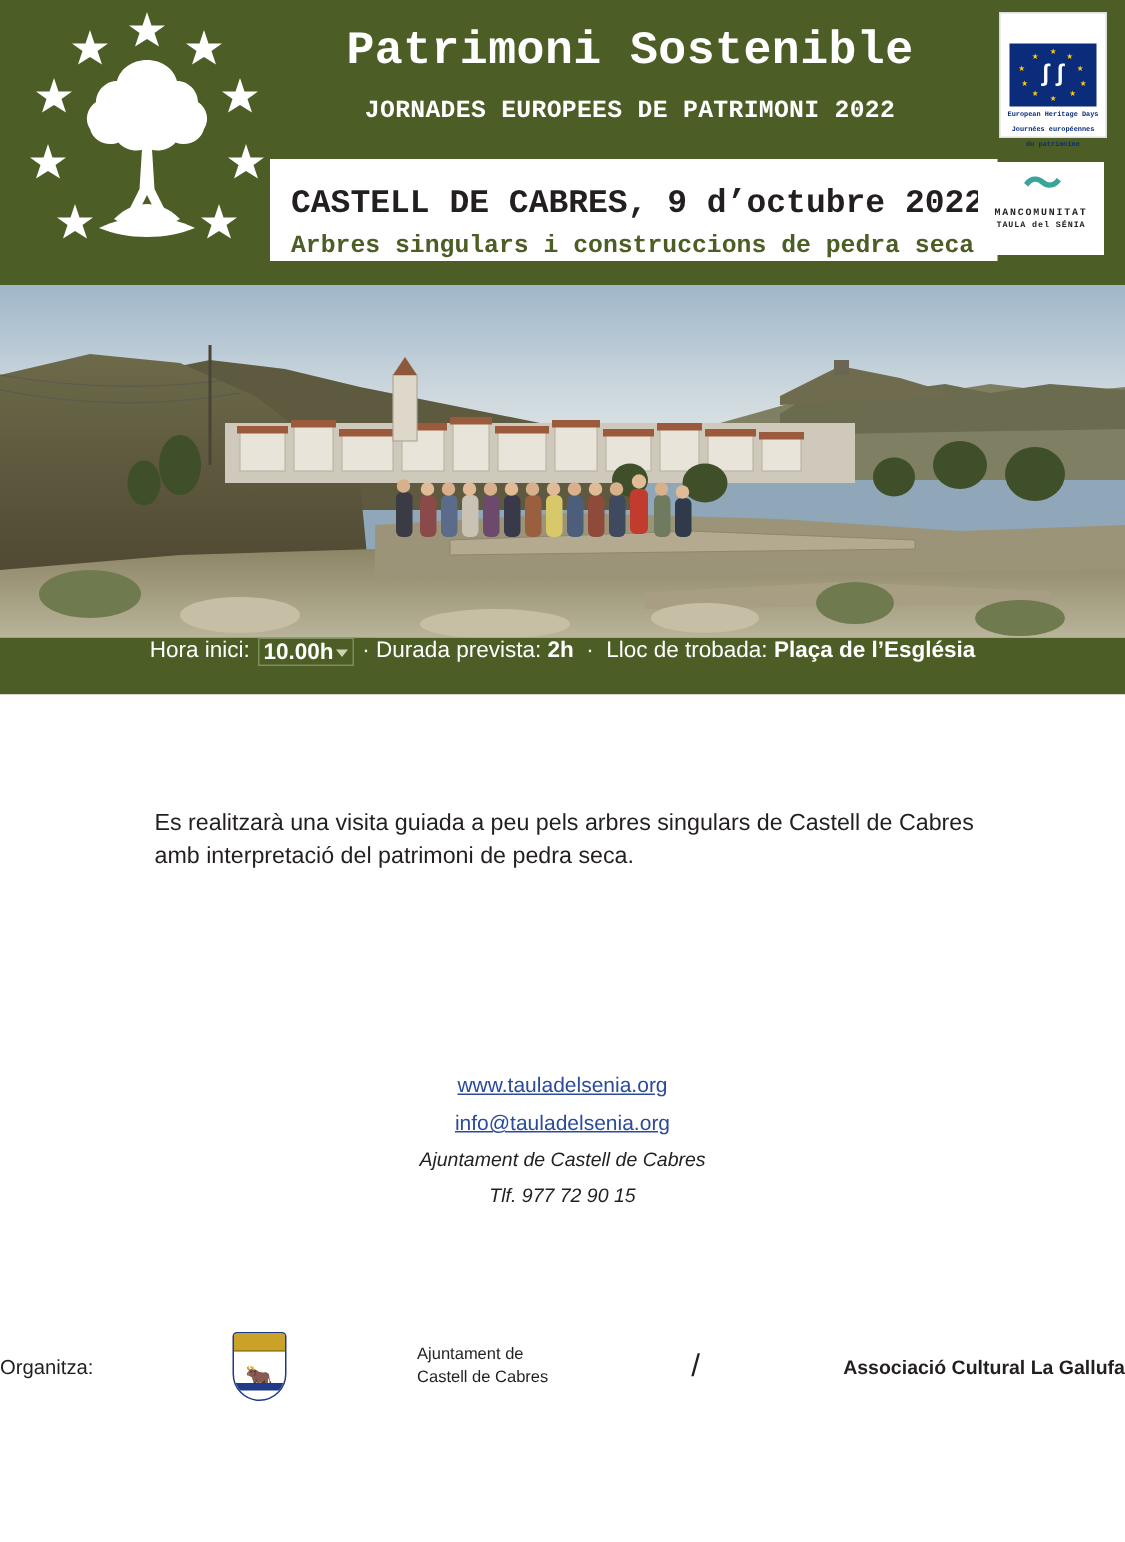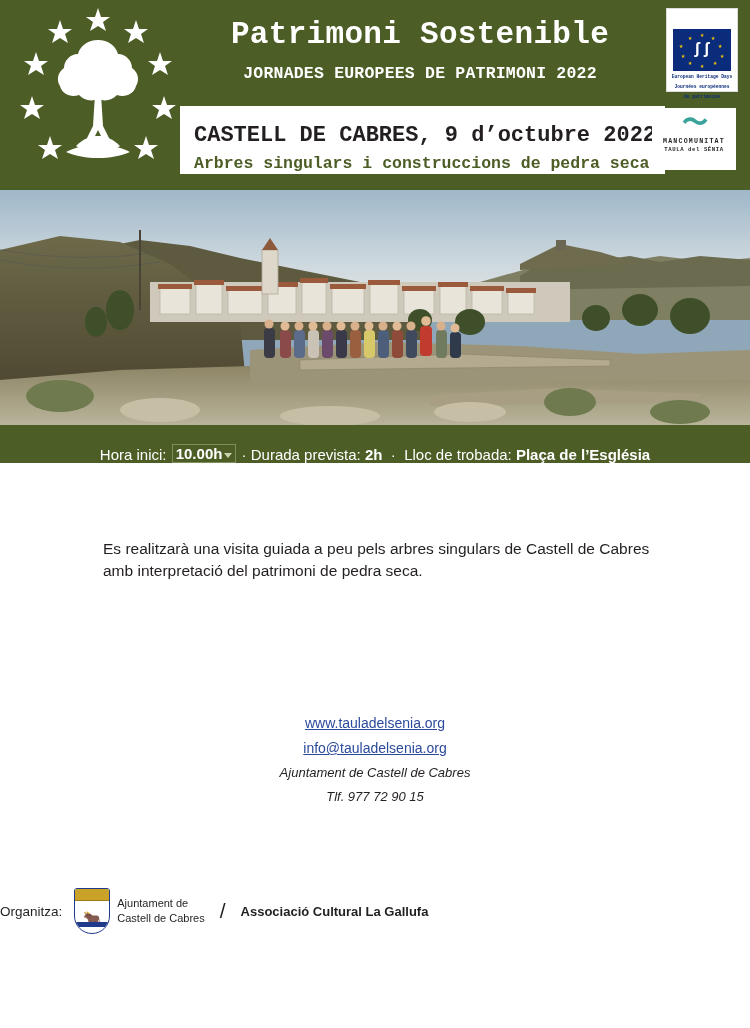--- a/index.html
+++ b/index.html
@@ -164,21 +164,21 @@
   }
   .photo svg { display: block; }
 
   
   .infobar {
     width: 750px;
     height: 38px;
     background: #4c5e26;
     color: #ffffff;
     display: flex;
-    align-items: flex-end;
+    align-items: flex-start;
     justify-content: center;
     font-size: 15px;
     box-sizing: border-box;
   }
   .infobar span { white-space: nowrap; }
   .infobar .b { font-weight: bold; }
   .hour-box {
     display: inline-block;
     border: 1px solid #7d8f5a;
     padding: 0 3px;
@@ -236,21 +236,21 @@
   }
 
   
   .organizers {
     position: absolute;
     left: 0;
     top: 425px;
     width: 750px;
     display: flex;
     align-items: center;
-    justify-content: flex-start;
+    justify-content: space-between;
   }
   .org-label {
     font-size: 13.5px;
     color: #231f20;
     margin-right: 12px;
   }
   .shield {
     width: 36px;
     height: 46px;
     background: #ffffff;

